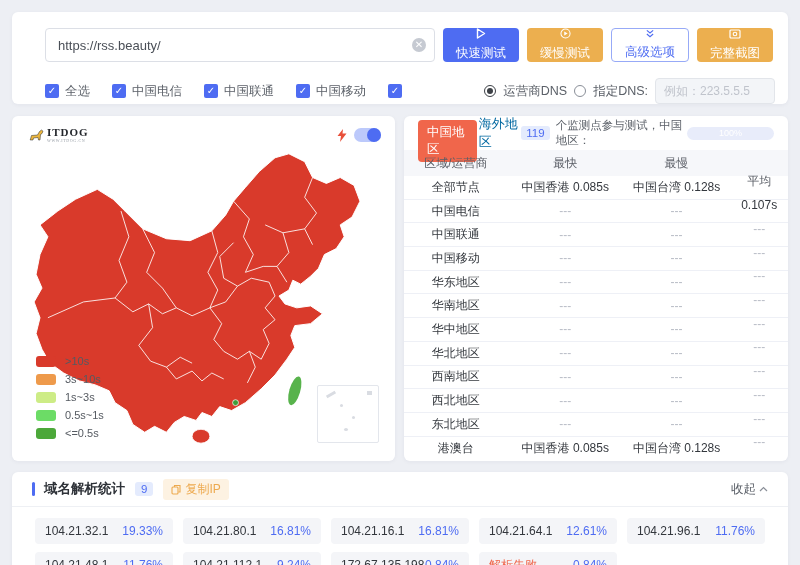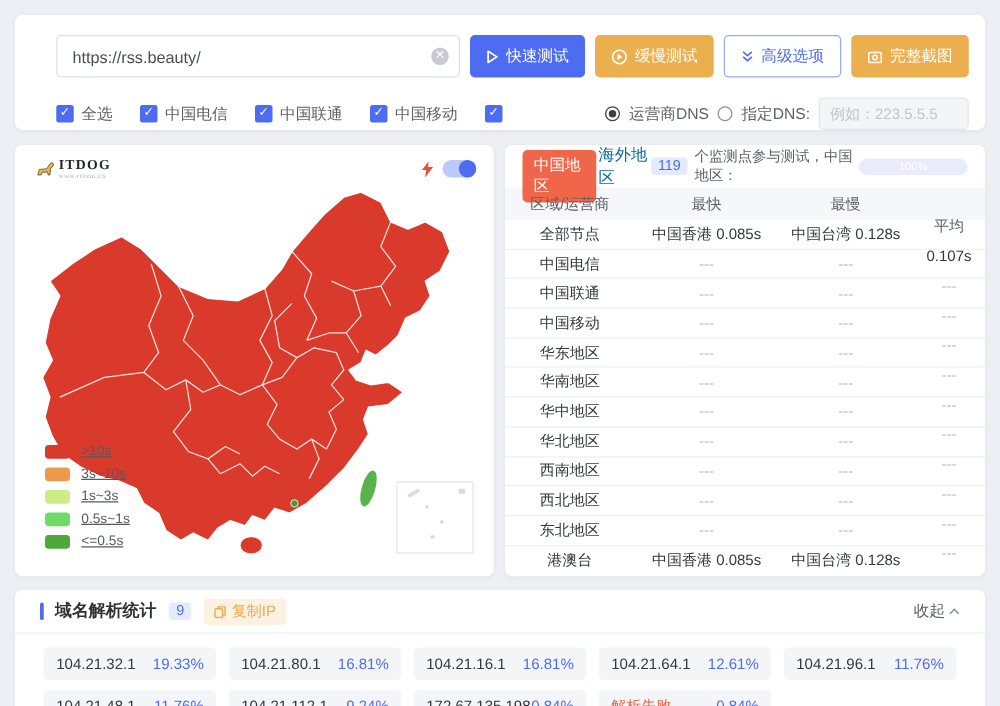--- a/index.html
+++ b/index.html
@@ -6,21 +6,21 @@
   html,body { width:800px; height:565px; overflow:hidden; }
   body { background:#edeff4; font-family:"Liberation Sans","DejaVu Sans",sans-serif; position:relative; }
   .card { position:absolute; background:#fff; border-radius:6px; box-shadow:0 1px 4px rgba(30,40,80,.05); }
 
   
   #top-card { left:12px; top:12px; width:776px; height:92px; }
   .url-row { position:absolute; left:33px; top:16px; right:13px; display:flex; gap:8px; }
   .url-wrap { position:relative; width:390px; }
   .url-input { width:100%; height:34px; border:1px solid #dcdfe6; border-radius:4px; padding:0 30px 0 12px; font-size:13px; color:#4a4f57; outline:none; background:#fff; }
   .clear-ic { position:absolute; right:9px; top:10px; width:14px; height:14px; border-radius:50%; background:#c6cad2; color:#fff; font-size:10px; line-height:14px; text-align:center; cursor:pointer; }
-  .btn { height:34px; border:none; border-radius:4px; font-size:12.5px; padding:0 13px; display:flex; align-items:center; gap:6px; cursor:pointer; white-space:nowrap; font-family:inherit; }
+  .btn { height:34px; border:none; border-radius:4px; font-size:12.5px; padding:0 13px; display:flex; align-items:center; gap:6px; cursor:pointer; white-space:nowrap; font-family:inherit;flex-direction:column; }
   .btn-blue { background:#4e6cf2; color:#fff; }
   .btn-orange { background:#ecaf4f; color:#fff; }
   .btn-outline { background:#fff; border:1px solid #97aaf7; color:#4e6cf2; }
   .opts-row { position:absolute; left:33px; top:66px; right:13px; display:flex; align-items:center; }
   .chk-item { display:flex; align-items:center; gap:6px; margin-right:22px; cursor:pointer; }
   .chk-box { width:14px; height:14px; background:#4e6cf2; border-radius:2px; color:#fff; font-size:10px; line-height:14px; text-align:center; }
   .chk-label { font-size:12.5px; color:#5b6068; }
   .dns-zone { margin-left:auto; display:flex; align-items:center; gap:7px; font-size:12.5px; color:#5b6068; }
   .radio { width:12px; height:12px; border:1px solid #8a8f98; border-radius:50%; display:inline-flex; align-items:center; justify-content:center; }
   .radio.sel { border-color:#3c4046; }
@@ -34,21 +34,21 @@
   .logo-txt { line-height:1; }
   .logo-title { font-size:11px; font-weight:bold; color:#23262b; letter-spacing:1px; }
   .logo-sub { font-size:4px; color:#9aa0a8; letter-spacing:.6px; margin-top:1px; }
   .map-tools { position:absolute; right:14px; top:12px; display:flex; align-items:center; gap:7px; z-index:3; }
   .toggle { width:27px; height:14px; border-radius:7px; background:#bcc9fb; position:relative; cursor:pointer; }
   .toggle-knob { position:absolute; right:0; top:0; width:14px; height:14px; border-radius:50%; background:#4e6cf2; }
   .map-canvas { position:absolute; left:14px; top:22px; z-index:1; }
   .legend { position:absolute; left:24px; bottom:16px; z-index:3; }
   .lg-item { display:flex; align-items:center; margin-bottom:6px; }
   .lg-swatch { width:20px; height:11px; border-radius:3px; }
-  .lg-label { font-size:11px; color:#555a61; margin-left:9px;text-decoration:underline; }
+  .lg-label { font-size:11px; color:#555a61; margin-left:9px; }
   .inset { position:absolute; right:16px; bottom:18px; width:62px; height:58px; background:#fff; border:1px solid #e3e6ec; border-radius:2px; z-index:2; }
   .speck { position:absolute; background:#d9dce2; }
 
   
   #results-card { left:404px; top:116px; width:384px; height:345px; overflow:hidden; }
   .tabs-row { height:34px; display:flex; align-items:center; padding:0 14px; }
   .tab-active { background:#f0664b; color:#fff; font-size:12.5px; padding:4px 9px; border-radius:4px; cursor:pointer;margin-top:16px; }
   .tab-plain { margin-left:2px; font-size:13px; color:#0369a1; cursor:pointer; }
   .meta { margin-left:auto; display:flex; align-items:center; }
   .count-badge { background:#e4ebfd; color:#4e6cf2; font-size:11.5px; padding:1px 5px; border-radius:3px; margin-right:6px; }

